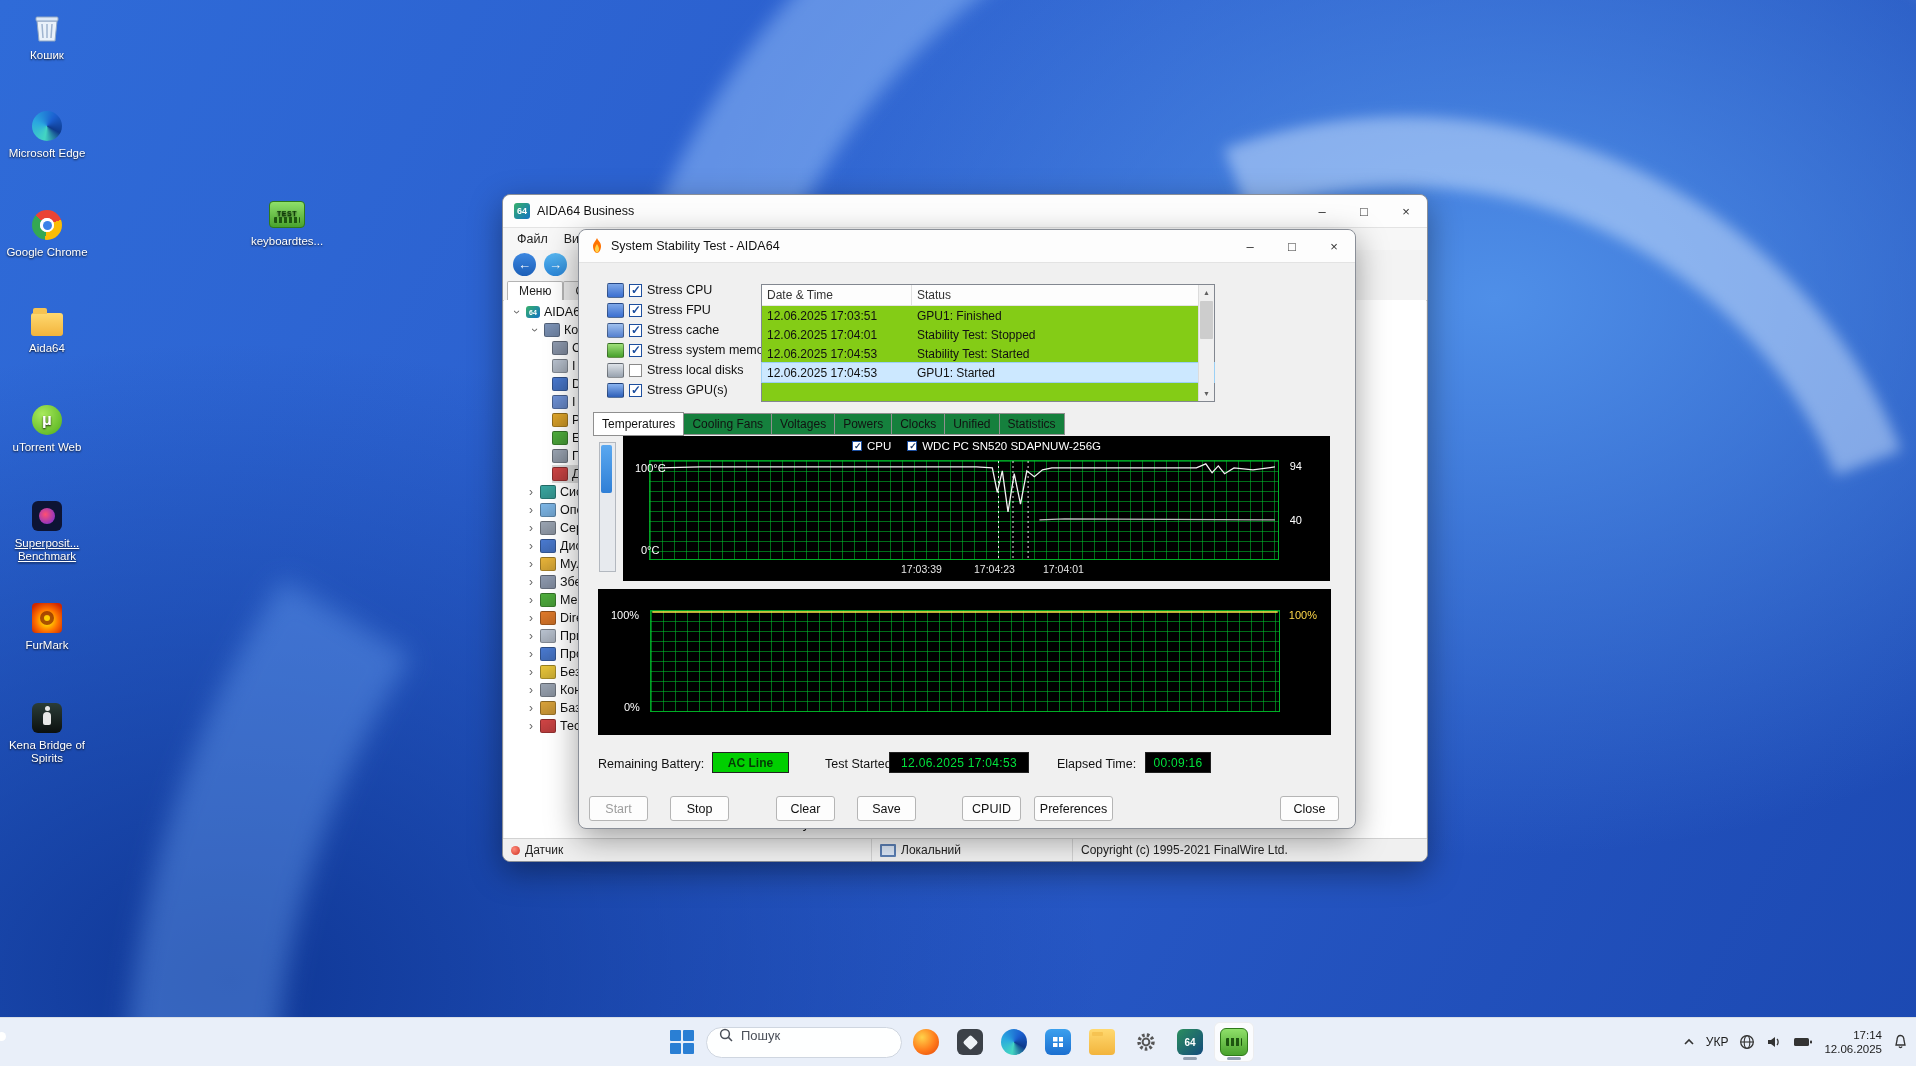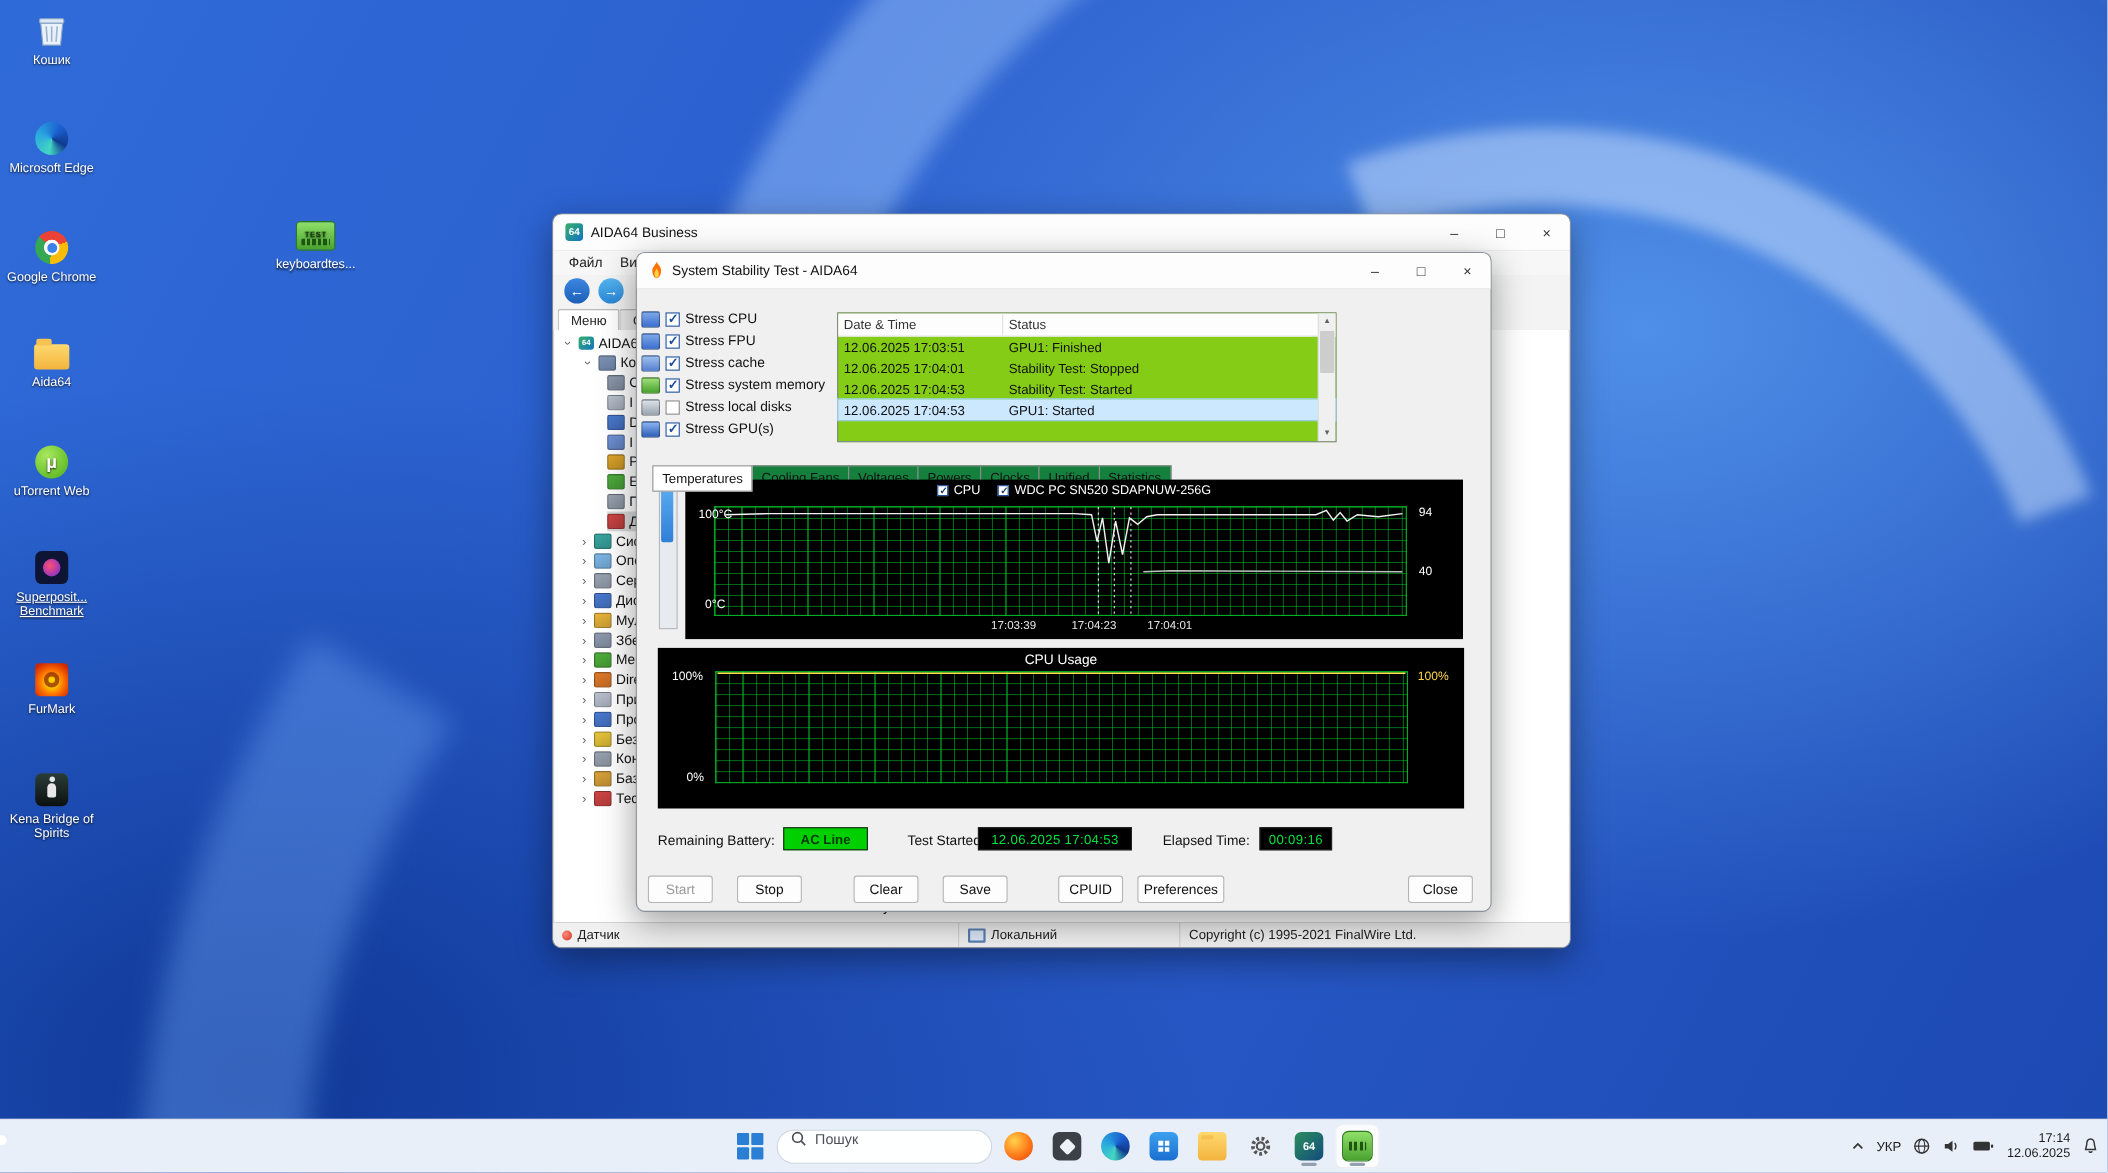--- a/index.html
+++ b/index.html
@@ -83,21 +83,21 @@
   .warn{color:#eba414;font-size:14px;line-height:1}
   #aida-statusbar{position:absolute;left:0;right:0;bottom:0;height:22px;background:#f0f0f0;border-top:1px solid #d2d2d2;
     display:flex;align-items:center;font-size:12px;color:#222;border-radius:0 0 8px 8px}
   .sb-cell{height:100%;display:flex;align-items:center;gap:5px;padding:0 8px;border-right:1px solid #d2d2d2}
   .sb-c1{width:352px}.sb-c2{width:184px}.sb-c3{flex:1;border-right:none}
   .dot-red{width:9px;height:9px;border-radius:50%;background:radial-gradient(circle at 35% 35%,#ff8a7a,#cf3222)}
   .mini-pc{width:12px;height:9px;border:2px solid #5b7fb4;border-radius:1px;background:#dce8f8}
 
   
   #sst-win{left:578px;top:229px;width:776px;height:598px;z-index:30}
-  #stress-list{position:absolute;left:4px;top:50px}
+  #stress-list{position:absolute;left:28px;top:50px}
   .stress-row{display:flex;align-items:center;gap:5px;height:20px;font-size:12.5px;color:#111}
   .dev{width:15px;height:13px;border-radius:2px;flex:none;border:1px solid rgba(0,0,0,.35)}
   .dev-cpu,.dev-fpu{background:linear-gradient(#7fa8e8,#3b6fd0)}
   .dev-cache{background:linear-gradient(#9fc0ee,#5580cf)}
   .dev-memory{background:linear-gradient(#9fe07a,#47a02c)}
   .dev-disk{background:linear-gradient(#dde2e8,#98a2ae)}
   .dev-gpu{background:linear-gradient(#8ab4f0,#2e5fb8)}
   .cb{width:13px;height:13px;border:1px solid #898989;background:#fff;position:relative;flex:none;box-sizing:border-box}
   .cb.checked{border-color:#1d4e9e}
   .cb.checked::after{content:"\2713";position:absolute;left:1px;top:-2px;color:#1d4e9e;font-size:12px;font-weight:bold}
@@ -106,21 +106,21 @@
   #log-list{position:absolute;left:182px;top:54px;width:452px;height:116px;background:#84cc16;border:1px solid #828790;font-size:12px;color:#111}
   #log-header{display:grid;grid-template-columns:150px 1fr;height:20px;border-bottom:1px solid #e4e4e4;align-items:center;background:#fdfdfd;color:#333}
   #log-header .hcell{padding:0 5px;border-right:1px solid #e0e0e0;height:100%;display:flex;align-items:center}
   .log-row{display:grid;grid-template-columns:150px 1fr;height:19px;align-items:center}
   .log-row .cell{padding:0 5px;white-space:nowrap;overflow:hidden}
   .log-row.sel{background:#cce8ff;outline:1px solid #9bd0f5}
   #log-scroll{position:absolute;right:0;top:0;bottom:0;width:15px;background:#f0f0f0;border-left:1px solid #dcdcdc}
   .sc-arrow{height:15px;display:flex;align-items:center;justify-content:center;font-size:7px;color:#606060}
   .sc-thumb{position:absolute;left:1px;right:1px;top:16px;height:38px;background:#cdcdcd;border-radius:1px}
   .sc-down{position:absolute;bottom:0;left:0;right:0}
-  #sst-tabs{position:absolute;left:14px;top:193px;display:flex;align-items:flex-start}
+  #sst-tabs{position:absolute;left:14px;top:182px;display:flex;align-items:center}
   .stab{border:1px solid #8f8f8f;background:#15803d;padding:3px 8px 3px;font-size:12px;color:#111;margin-right:-1px}
   .stab.active{background:#fff;padding-top:4px;padding-bottom:4px;position:relative;z-index:2}
   
   .gpanel{position:absolute;background:#000}
   #plot1{left:44px;top:206px;width:707px;height:145px}
   #plot2{left:19px;top:359px;width:733px;height:146px}
   .ggrid{position:absolute;background-color:#000;border:1px solid rgba(0,185,40,.85);box-sizing:border-box;
     background-image:
       repeating-linear-gradient(to right,rgba(0,195,45,.55) 0 1px,rgba(0,0,0,0) 1px 12px),
       repeating-linear-gradient(to bottom,rgba(0,195,45,.55) 0 1px,rgba(0,0,0,0) 1px 10px)}
@@ -534,21 +534,20 @@
           <div class="tlab" style="left: 278px;">17:03:39</div>
           <div class="tlab" style="left: 351px;">17:04:23</div>
           <div class="tlab" style="left: 420px;">17:04:01</div>
         </div>
     </div>
     <div id="slider1">
         <div class="thumb"></div>
       </div>
 
     <div class="gpanel" id="plot2">
-      <div id="usage-title">CPU Usage</div>
       <div class="ggrid" id="usage-grid">
         <svg id="usage-svg" width="628" height="100">
             <polyline points="1.3,1.0 626.7,1.0" fill="none" stroke="#ffe14a" stroke-width="1.3"></polyline>
           </svg>
       </div>
       <div class="axlab" style="left:13px;top:20px">100%</div>
       <div class="axlab" style="left:26px;top:112px">0%</div>
       <div class="axlab ylw" style="right:14px;left:auto;top:20px">100%</div>
     </div>
 

